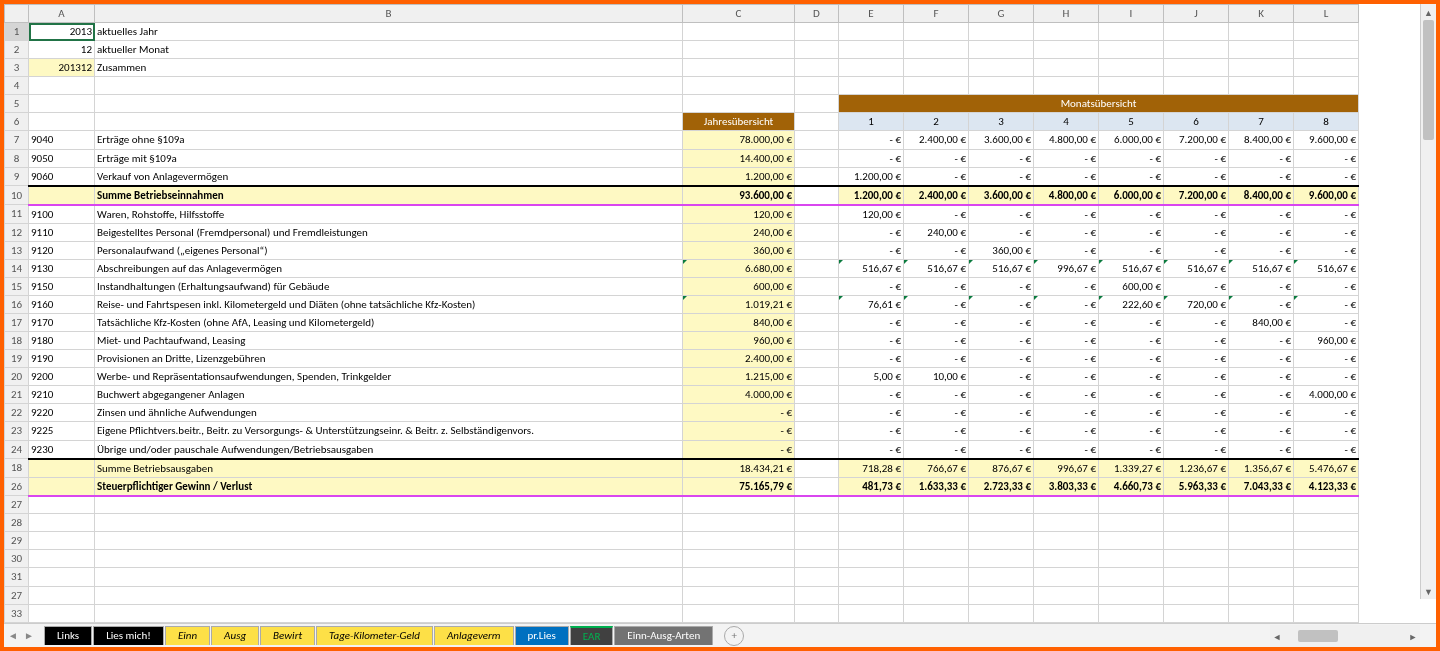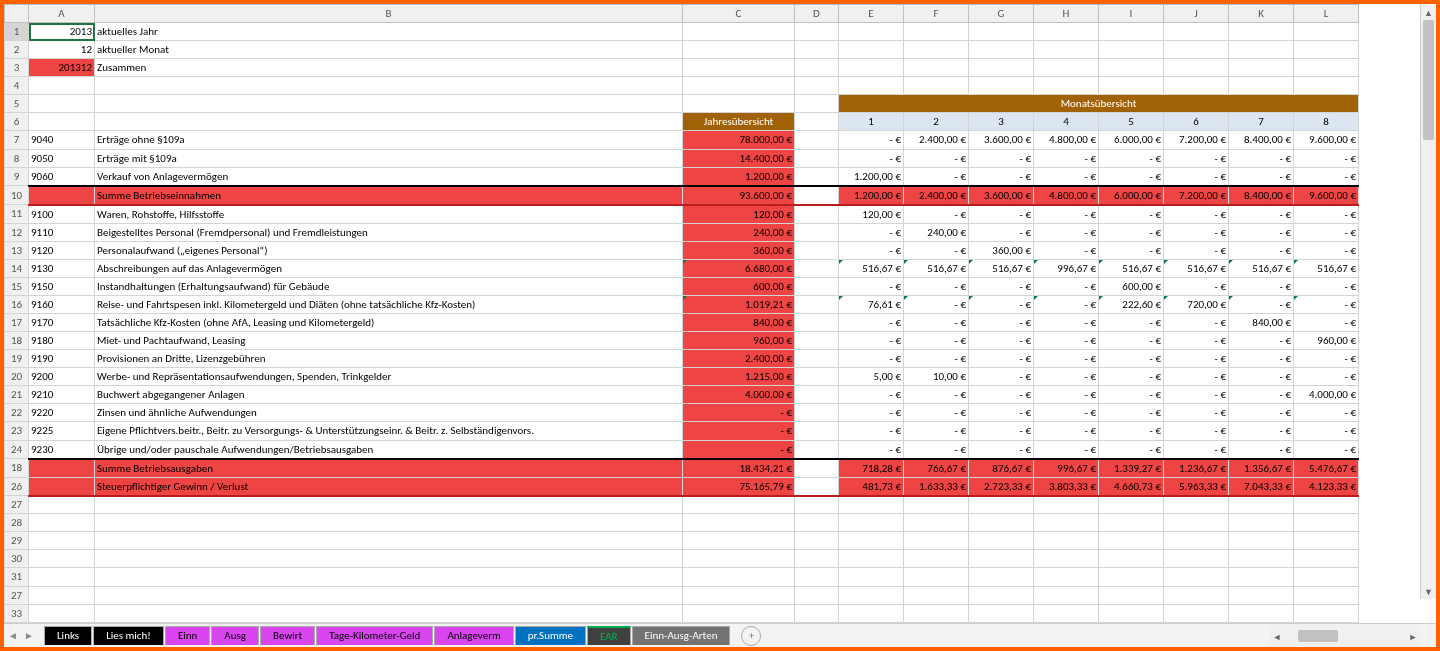--- a/index.html
+++ b/index.html
@@ -11,32 +11,32 @@
 .col-head th{background:#f0f0f0;color:#555;text-align:center;border:1px solid #bfbfbf;height:18px;font-weight:normal;}
 .row-head{background:#f0f0f0;color:#555;text-align:center;border:1px solid #bfbfbf;width:24px;}
 th.row-head.sel{background:#d5d5d5;}
 .sel-col{background:#d5d5d5;}
 .num{text-align:right;}
 .cell-a{width:66px;}
 .cell-b{width:588px;}
 .cell-c{width:112px;text-align:right;}
 .cell-d{width:44px;}
 .cell-e,.cell-f,.cell-g,.cell-h,.cell-i,.cell-j,.cell-k,.cell-l{width:65px;}
-.grey{background:#ef4444;}
+.grey{background:#fef9c3;}
 .green-hd{background:#a16207;color:#fff;text-align:center;font-weight:bold;}
 .lightblue{background:#dce6f1;text-align:center;}
 .thick-top td{border-top:2px solid #000;}
-.thick-bot td{border-bottom:2px solid #b91c1c;}
+.thick-bot td{border-bottom:2px solid #d946ef;font-weight:bold;}
 .active-cell{outline:2px solid #217346;outline-offset:-2px;}
 .mark{position:relative;}
 .mark::before{content:'';position:absolute;top:0;left:0;border-top:4px solid #0a7b3e;border-right:4px solid transparent;}
 .tabs-bar{height:24px;background:#f3f3f3;border-top:1px solid #ccc;display:flex;align-items:center;padding-left:40px;font-size:11px;}
 .tab{padding:2px 12px;border:1px solid #aaa;border-bottom:none;margin-right:1px;cursor:pointer;background:#fff;}
 .tab.black{background:#000;color:#fff;}
-.tab.yellow{background:#d946ef;}
+.tab.yellow{background:#fde047;font-style:italic;}
 .tab.blue{background:#0070c0;color:#fff;}
 .tab.green{color:#00b050;background:#404040;border-top:2px solid #00b050;}
 .tab.purple{background:#737373;color:#fff;}
 .addtab{width:20px;height:20px;border:1px solid #aaa;border-radius:50%;display:flex;align-items:center;justify-content:center;margin-left:10px;color:#777;cursor:pointer;}
 .vscroll{position:absolute;right:0;top:0;bottom:24px;width:16px;background:#f0f0f0;border-left:1px solid #ccc;}
 .vscroll .thumb{position:absolute;top:16px;left:2px;right:2px;height:120px;background:#c1c1c1;border-radius:2px;}
 .vscroll .arr{position:absolute;left:0;right:0;height:16px;background:#f0f0f0;display:flex;align-items:center;justify-content:center;color:#666;font-size:9px;}
 .vscroll .arr.up{top:0;}
 .vscroll .arr.down{bottom:0;}
 .hscroll-area{position:absolute;right:16px;bottom:0;height:22px;width:150px;background:#f0f0f0;display:flex;align-items:center;}
@@ -635,21 +635,21 @@
         <span>►</span>
       </div>
    <div id="tabs-holder" style="display:flex;">
         <div class="tab black">Links</div>
         <div class="tab black">Lies mich!</div>
         <div class="tab yellow">Einn</div>
         <div class="tab yellow">Ausg</div>
         <div class="tab yellow">Bewirt</div>
         <div class="tab yellow">Tage-Kilometer-Geld</div>
         <div class="tab yellow">Anlageverm</div>
-        <div class="tab blue">pr.Summe</div>
+        <div class="tab blue">pr.Lies</div>
         <div class="tab green">EAR</div>
         <div class="tab purple">Einn-Ausg-Arten</div>
       </div>
    <div class="addtab">+</div>
    <div class="hscroll-area">
      <div class="harr">◄</div>
      <div class="track">
           <div class="thumb"></div>
         </div>
      <div class="harr">►</div>

